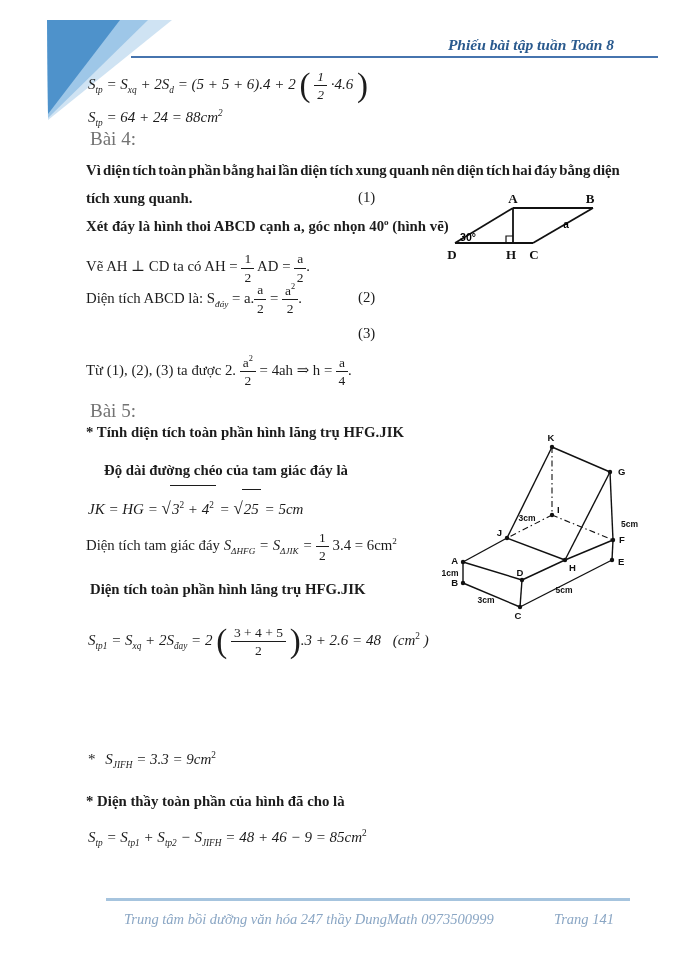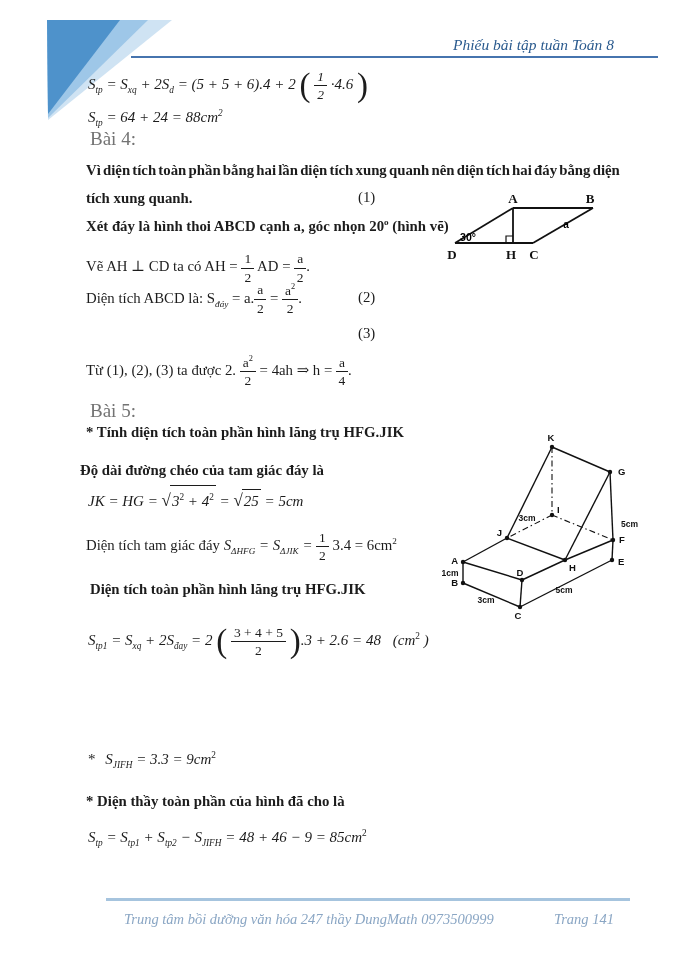--- a/index.html
+++ b/index.html
@@ -14,24 +14,24 @@
   .it { font-style:italic; }
   .heading { position:absolute; font-weight:normal; font-size:19px; color:#737373; white-space:nowrap; }
   .ref { position:absolute; font-size:14.8px; }
   sub { font-size:62%; font-style:italic; }
   sup { font-size:62%; }
   .frac { display:inline-block; text-align:center; vertical-align:middle; font-size:13.5px; line-height:1.15; }
   .frac .fn { display:block; border-bottom:1px solid #1c1c1c; padding:0 3px 1px 3px; }
   .frac .fd { display:block; padding-top:1px; }
   .bp { font-size:33px; font-weight:300; font-style:normal; vertical-align:middle; line-height:0; position:relative; top:-1px; }
   .rad { font-style:normal; font-size:17px; margin-right:-1px; }
-  .radb { display:inline-block; border-top:1.2px solid #1c1c1c; padding:0 2px; }
+  .radb { display:inline-block; border-top:1.2px solid #1c1c1c; padding:8px 2px; }
   .rule { position:absolute; }
   .hdr-title { position:absolute; top:36px; left:380px; width:234px; text-align:right;
-    font-style:italic; font-weight:400; font-size:15.5px; color:#2a5a8e; }
+    font-style:italic; font-weight:700; font-size:15.5px; color:#2a5a8e; }
   .footer-txt { position:absolute; font-style:italic; font-size:14.5px; color:#8aa6c4; white-space:nowrap; }
   svg text { font-family:"Liberation Sans","DejaVu Sans",sans-serif; }
   .vlbl { font-size:9.5px; font-weight:bold; fill:#111; }
   .dlbl { font-size:8.5px; font-weight:bold; fill:#111; }
   .plbl { font-family:"Liberation Serif","DejaVu Serif",serif; font-size:13px; font-weight:bold; fill:#111; }
 </style>
 </head>
 <body>
 
 <div class="page">
@@ -58,21 +58,21 @@
   <div class="mrow it" style="top:108px;left:88px">
     <span>S</span><sub>tp</sub>
     <span>= 64 + 24 = 88cm</span><sup>2</sup>
   </div>
 
   <div class="heading" style="top:128px;left:90px">Bài 4:</div>
   <div class="ln tight" style="top:161px;left:86px">Vì diện tích toàn phần bằng hai lần diện tích xung quanh nên diện tích hai đáy bằng diện</div>
   <div class="ln" style="top:189px;left:86px">tích xung quanh.</div>
   <div class="ref" style="top:189px;left:358px">(1)</div>
   <div class="ln" style="top:217px;left:86px">
-    <span>Xét đáy là hình thoi ABCD cạnh a, góc nhọn 20</span><sup>o</sup>
+    <span>Xét đáy là hình thoi ABCD cạnh a, góc nhọn 40</span><sup>o</sup>
     <span>(hình vẽ)</span>
   </div>
   <div class="mrow" style="top:251px;left:86px;height:30px;line-height:30px;font-size:14.8px">
     <span>Vẽ AH ⊥ CD ta có AH =</span>
     <span class="frac"><span class="fn">1</span><span class="fd">2</span></span>
     <span>AD =</span>
     <span class="frac"><span class="fn">a</span><span class="fd">2</span></span><span>.</span>
   </div>
 
   <svg style="position:absolute;left:438px;top:190px" width="230" height="76" viewBox="0 0 230 76">
@@ -105,21 +105,21 @@
 
   <div class="mrow" style="top:354px;left:86px;height:32px;line-height:32px;font-size:14.8px">
     <span>Từ (1), (2), (3) ta được 2.</span>
     <span class="frac"><span class="fn"><span>a</span><sup style="font-style:normal">2</sup></span><span class="fd">2</span></span>
     <span>= 4ah ⇒ h =</span>
     <span class="frac"><span class="fn">a</span><span class="fd">4</span></span><span>.</span>
   </div>
 
   <div class="heading" style="top:400px;left:90px">Bài 5:</div>
   <div class="ln" style="top:423px;left:86px">* Tính diện tích toàn phần hình lăng trụ HFG.JIK</div>
-  <div class="ln" style="top:461px;left:80px">Độ dài đường chéo của tam giác đáy là</div>
+  <div class="ln" style="top:461px;left:104px">Độ dài đường chéo của tam giác đáy là</div>
 
   <div class="mrow it" style="top:485px;left:88px;height:22px;line-height:22px">
     <span>JK = HG =</span>
     <span class="rad">√</span><span class="radb"><span>3</span><sup style="font-style:normal">2</sup>
     <span>+ 4</span><sup style="font-style:normal">2</sup></span>
     <span>=</span>
     <span class="rad">√</span><span class="radb">25</span>
     <span>= 5cm</span>
   </div>
 

